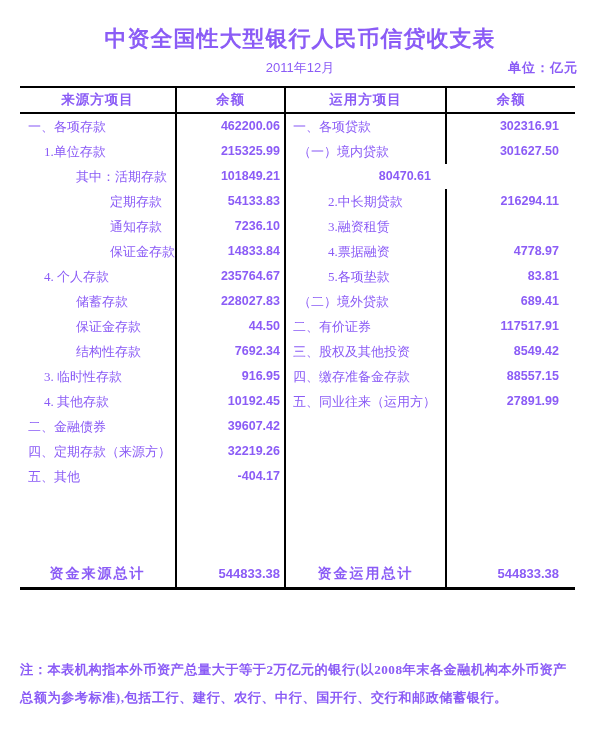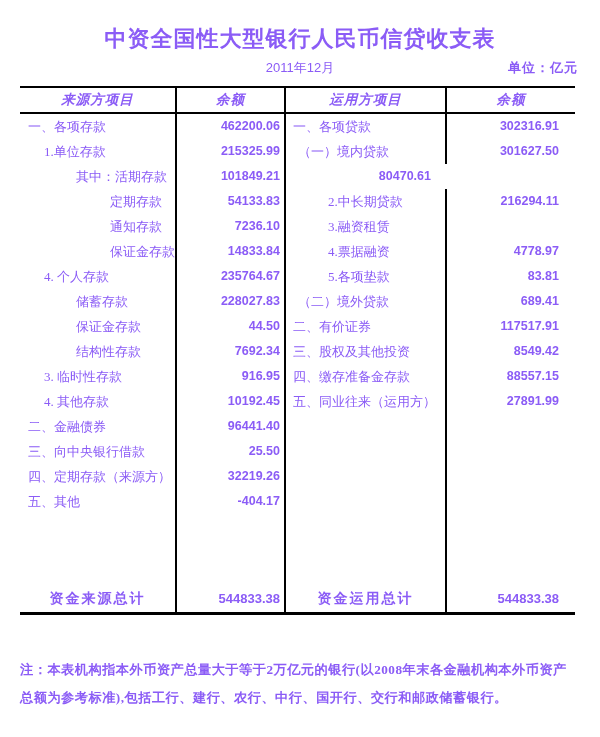--- a/index.html
+++ b/index.html
@@ -28,21 +28,21 @@
   .tbl{
     position:absolute;left:20px;top:86px;width:555px;
     border-top:2px solid #000;border-bottom:3px solid #000;
   }
   .trow{display:grid;grid-template-columns:157px 109px 161px 128px;}
   .cell{box-sizing:border-box;overflow:hidden;white-space:nowrap;}
   .c1,.c2,.c3{border-right:2px solid #000;}
   .hrow{border-bottom:2px solid #000;}
   .hcell{
     height:24px;line-height:24px;text-align:center;
-    font-size:13.5px;font-weight:700;letter-spacing:1px;font-style:italic;
+    font-size:13.5px;font-weight:700;letter-spacing:1px;
   }
   .drow .cell{height:25px;line-height:25px;}
   .lbl{font-size:13px;}
   .num{
     font-family:"Liberation Sans","DejaVu Sans",sans-serif;
     font-size:12.5px;font-weight:700;text-align:right;padding-right:4px;
   }
   .c4.num{padding-right:16px;}
   
   .s0{padding-left:8px;}
@@ -146,27 +146,21 @@
         <div class="cell c4 num">88557.15</div>
       </div>
       <div class="trow drow">
         <div class="cell c1 lbl s1">4. 其他存款</div>
         <div class="cell c2 num">10192.45</div>
         <div class="cell c3 lbl u0">五、同业往来（运用方）</div>
         <div class="cell c4 num">27891.99</div>
       </div>
       <div class="trow drow">
         <div class="cell c1 lbl s0">二、金融债券</div>
-        <div class="cell c2 num">96441.40</div>
-        <div class="cell c3 lbl u0"></div>
-        <div class="cell c4 num"></div>
-      </div>
-      <div class="trow drow">
-        <div class="cell c1 lbl s0">三、向中央银行借款</div>
-        <div class="cell c2 num">25.50</div>
+        <div class="cell c2 num">39607.42</div>
         <div class="cell c3 lbl u0"></div>
         <div class="cell c4 num"></div>
       </div>
       <div class="trow drow">
         <div class="cell c1 lbl s0">四、定期存款（来源方）</div>
         <div class="cell c2 num">32219.26</div>
         <div class="cell c3 lbl u0"></div>
         <div class="cell c4 num"></div>
       </div>
       <div class="trow drow">

